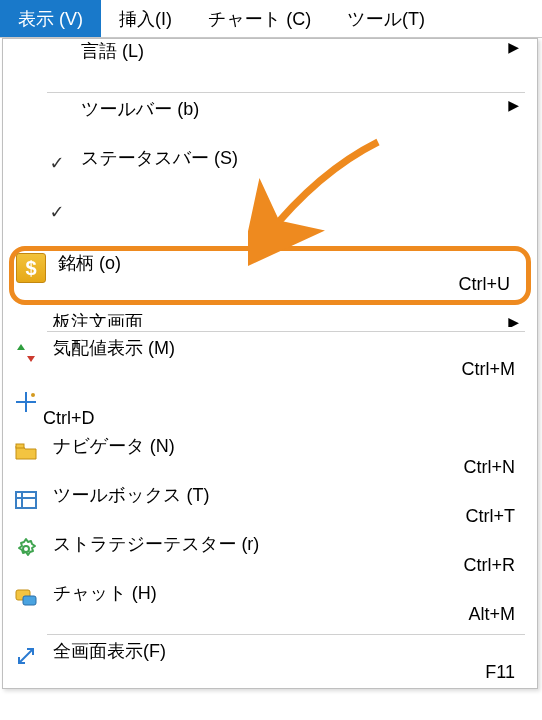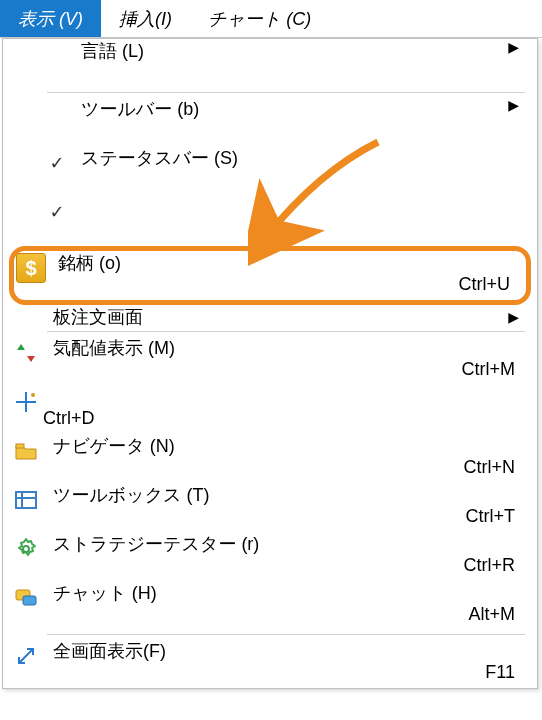--- a/index.html
+++ b/index.html
@@ -12,21 +12,20 @@
   font-size: 18px;
   background: #fff;
   width: 542px;
   height: 720px;
   position: relative;
 }
 .menubar {
   display: flex;
   height: 38px;
   border-bottom: 1px solid #ccc;
-  font-style: italic;
 }
 .menubar-item {
   padding: 7px 18px;
   cursor: default;
   color: #000;
 }
 .menubar-item.active {
   background: #1979ca;
   color: #fff;
 }
@@ -111,21 +110,21 @@
   align-items: center;
   justify-content: center;
 }
 svg.ic { display: block; }
 .checkmark {
   font-size: 18px;
   color: #333;
 }
 .truncated-row {
   display: flex;
-  align-items: center;
+  align-items: flex-end;
   height: 20px;
   padding: 0 18px 0 6px;
   overflow: hidden;
 }
 .truncated-row .label {
   flex: 1;
   padding-left: 44px;
   font-size: 18px;
   line-height: 10px;
   color: #000;
@@ -138,20 +137,21 @@
   line-height: 10px;
 }
 </style>
 </head>
 <body>
 
 <div class="menubar">
   <div class="menubar-item active">表示 (V)</div>
   <div class="menubar-item">挿入(I)</div>
   <div class="menubar-item">チャート (C)</div>
+  <div class="menubar-item">ツール(T)</div>
 </div>
 
 <div class="dropdown">
 
   <div class="menu-row">
     <span class="icon-slot"></span>
     <span class="check-slot"></span>
     <span class="label">言語 (L)</span>
     <span class="caret">▶</span>
   </div>

